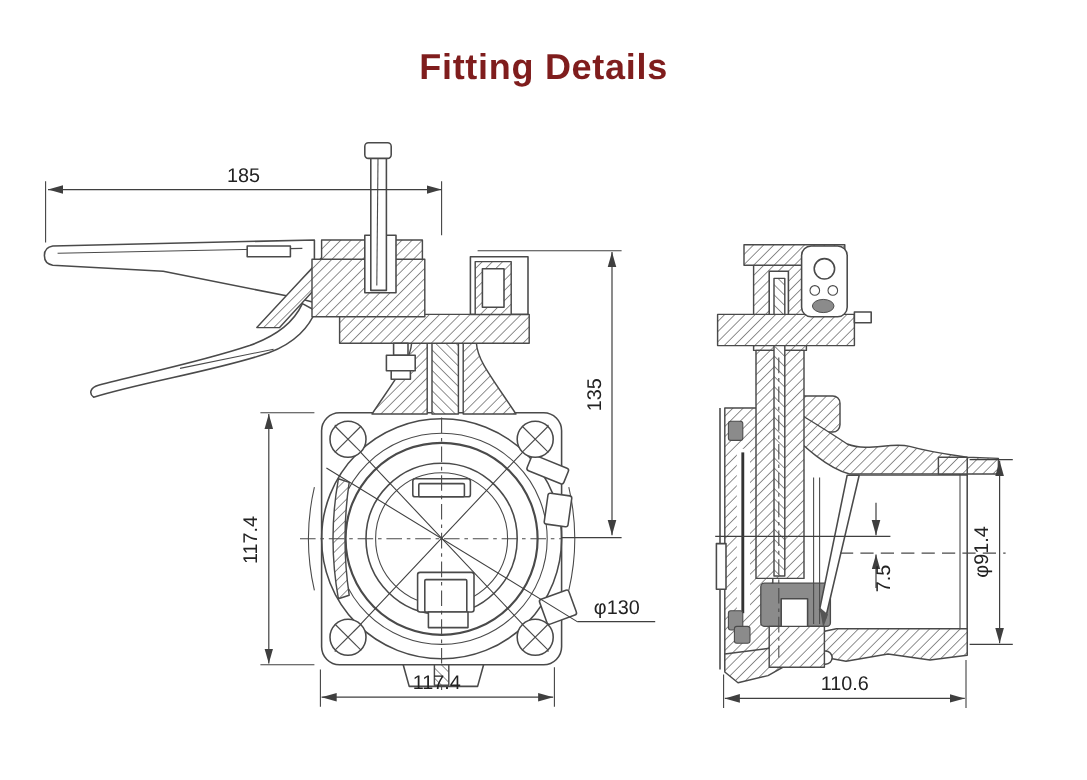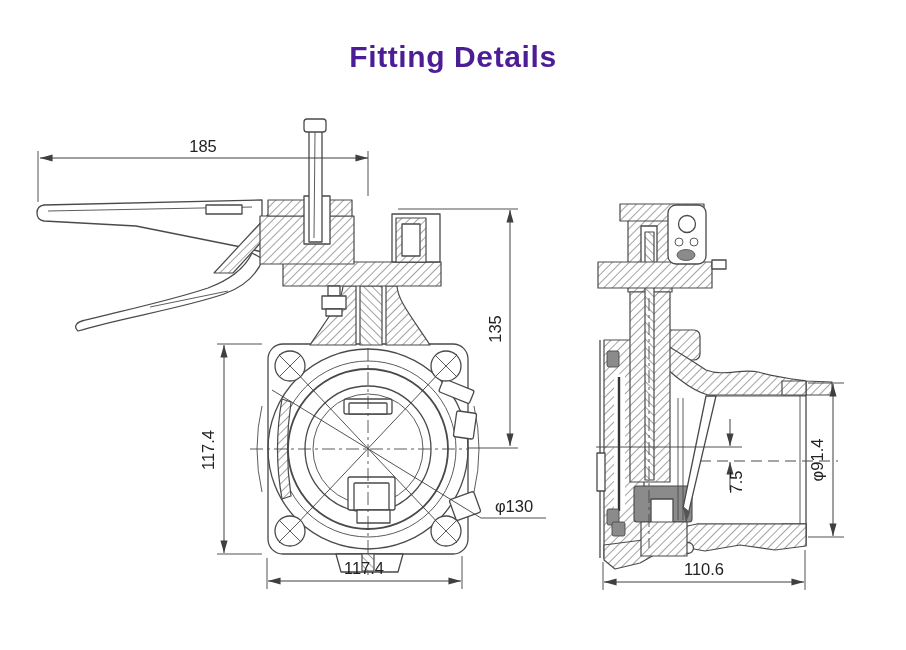--- a/index.html
+++ b/index.html
@@ -1,19 +1,19 @@
 <!DOCTYPE html>
 <html><head>
 <meta charset="utf-8">
 <style>
   html,body{margin:0;padding:0;background:#ffffff;}
   .canvas{position:relative;width:906px;height:650px;background:#fff;overflow:hidden;
           font-family:"Liberation Sans",sans-serif;}
   .title-bar{position:absolute;top:40px;left:0;width:100%;text-align:center;}
-  .title-bar span{font-weight:bold;font-size:30px;letter-spacing:.6px;color:#4c1d95;}
+  .title-bar span{font-weight:bold;font-size:30px;letter-spacing:.6px;color:#7f1d1d;}
   svg{position:absolute;top:0;left:0;}
   .ol{fill:#ffffff;stroke:#4a4a4a;stroke-width:1.3;stroke-linejoin:round;}
   .ln{fill:none;stroke:#4a4a4a;stroke-width:1.3;stroke-linejoin:round;}
   .thin{stroke-width:0.9;}
   .bold{stroke-width:1.8;}
   .ht{fill:url(#hatch);stroke:#4a4a4a;stroke-width:1.2;stroke-linejoin:round;}
   .ht2{fill:url(#hatch2);stroke:#4a4a4a;stroke-width:1.2;stroke-linejoin:round;}
   .dim{stroke:#3f3f3f;stroke-width:1;fill:none;}
   .ext{stroke:#3f3f3f;stroke-width:0.9;fill:none;}
   .cl{stroke:#4a4a4a;stroke-width:0.9;stroke-dasharray:13 4 3 4;fill:none;}

